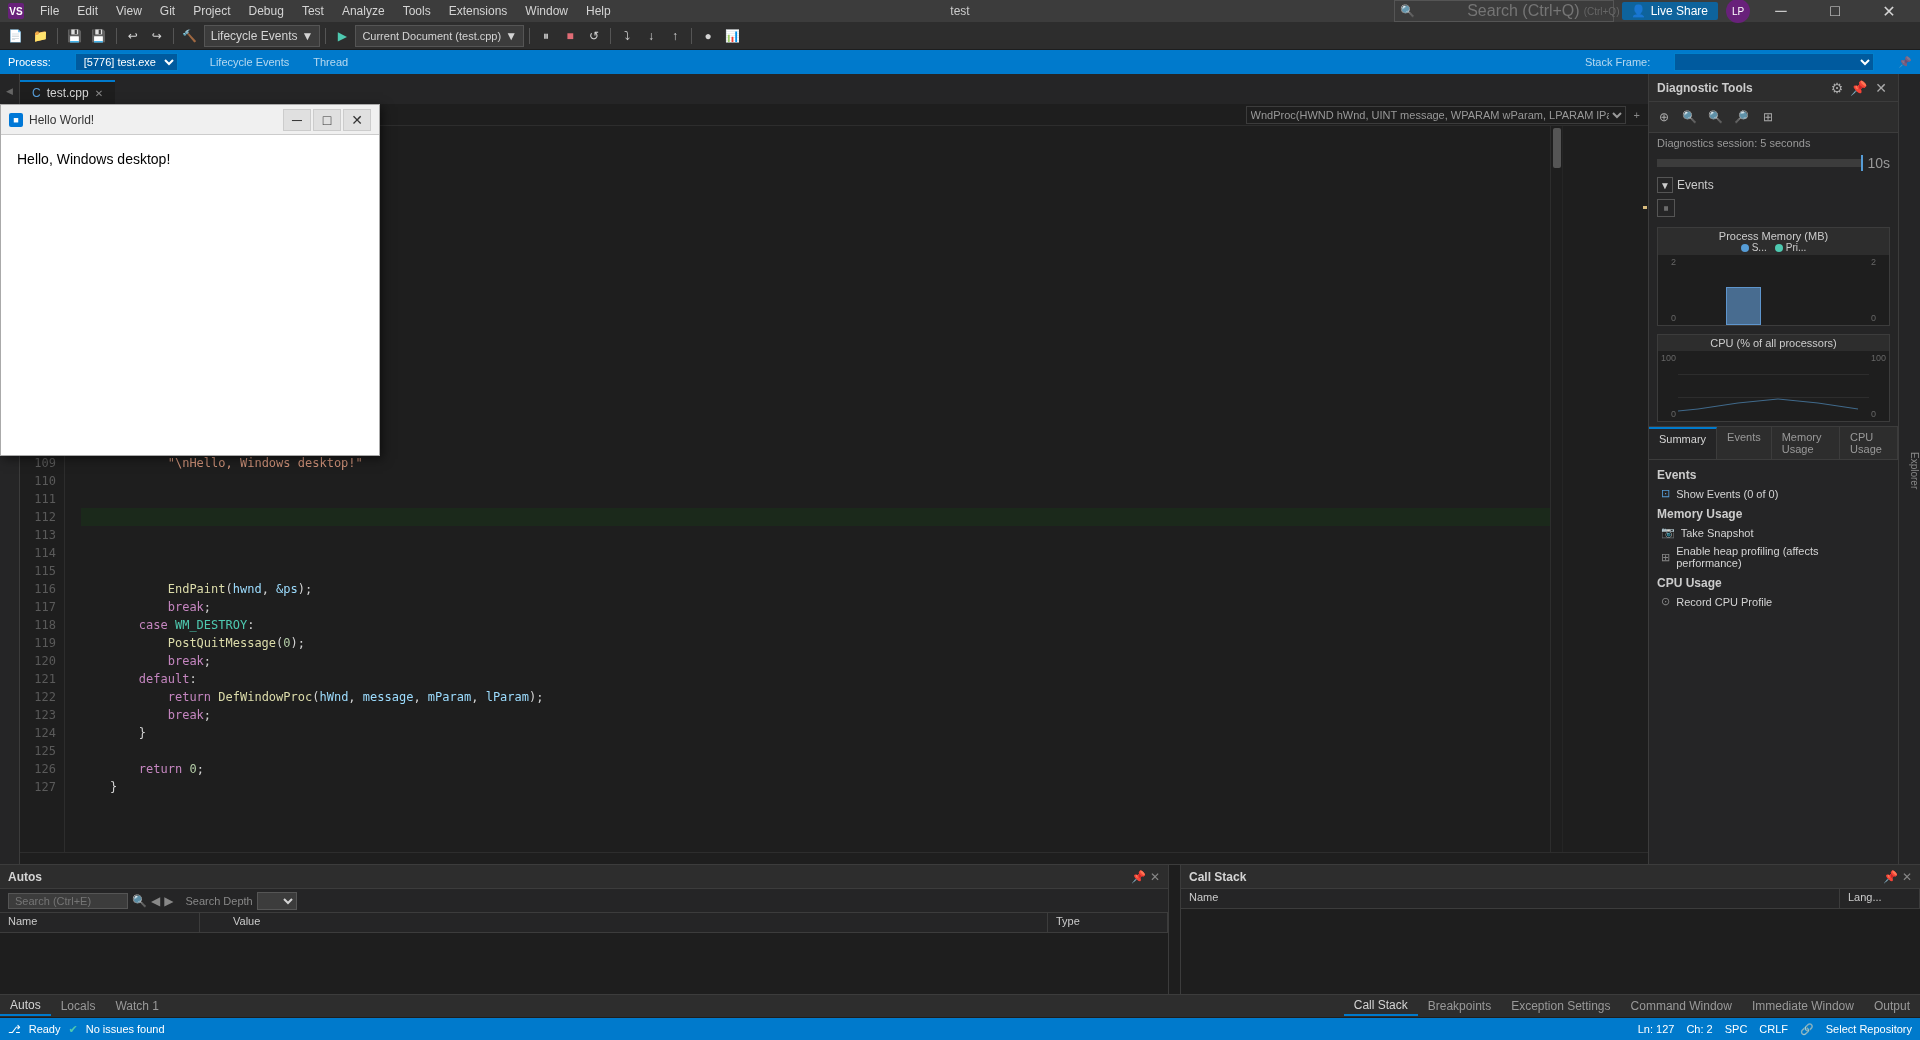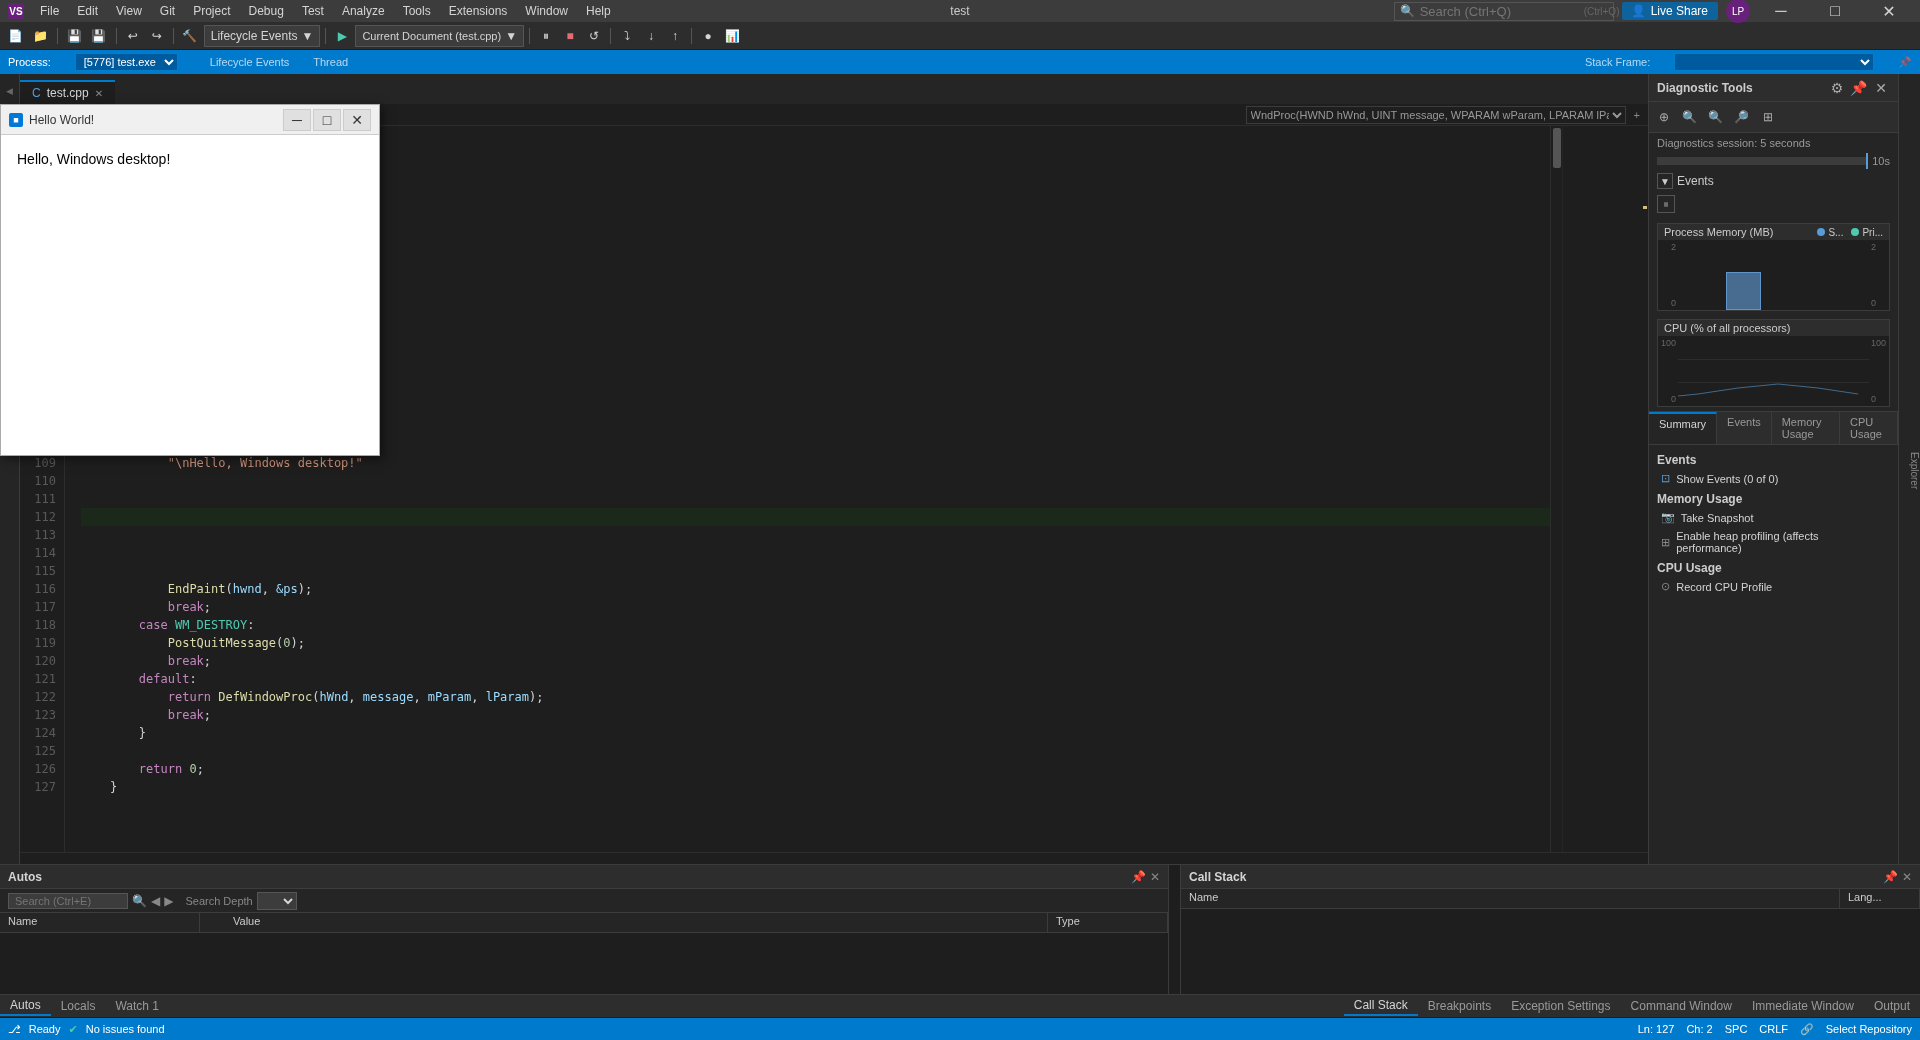--- a/index.html
+++ b/index.html
@@ -23,21 +23,21 @@
       justify-content: space-between;
     }
     #title-bar-left { display: flex; align-items: center; gap: 8px; }
     #title-bar-logo { width: 16px; height: 16px; background: #68217a; border-radius: 2px; display: flex; align-items: center; justify-content: center; font-size: 10px; color: white; }
     #menu-bar { display: flex; gap: 2px; text-align: center; }
     .menu-item { padding: 2px 8px; cursor: pointer; font-size: 12px; color: #d4d4d4; }
     #title-center { font-size: 12px; color: #cccccc; position: absolute; left: 50%; transform: translateX(-50%); }
     #title-bar-right { display: flex; align-items: center; gap: 8px; }
     .title-btn { width: 46px; height: 22px; display: flex; align-items: center; justify-content: center; cursor: pointer; font-size: 16px; color: #d4d4d4; }
     #search-box { display: flex; align-items: center; background: #3c3c3c; border: 1px solid #555; padding: 1px 6px; gap: 4px; width: 220px; }
-    #search-box input { background: transparent; border: none; color: #d4d4d4; outline: none; font-size: 13px; width: 160px; }
+    #search-box input { background: transparent; border: none; color: #d4d4d4; outline: none; font-size: 16px; width: 160px; text-align: right; }
     #live-share-btn { display: flex; align-items: center; gap: 4px; background: #0e639c; padding: 2px 10px; cursor: pointer; font-size: 12px; color: white; border-radius: 2px; }
 
     
     #toolbar {
       display: flex;
       align-items: center;
       background: #2d2d2d;
       height: 28px;
       padding: 0 4px;
       border-bottom: 1px solid #1e1e1e;
@@ -230,21 +230,21 @@
     }
     .diag-tb-btn { width: 22px; height: 22px; display: flex; align-items: center; justify-content: center; cursor: pointer; color: #aaa; background: transparent; }
 
     #diag-session { padding: 4px 8px; font-size: 11px; color: #999; }
 
     #diag-timeline {
       display: flex;
       align-items: center;
       padding: 2px 8px;
       gap: 4px;
-      font-size: 11px;
+      font-size: 14px;
       color: #999;
     }
     #timeline-track {
       flex: 1;
       height: 8px;
       background: #3c3c3c;
       position: relative;
     }
     #timeline-indicator {
       position: absolute;
@@ -273,20 +273,21 @@
       border: 1px solid #3c3c3c;
     }
     .chart-header {
       display: flex;
       align-items: center;
       justify-content: space-between;
       padding: 2px 6px;
       font-size: 11px;
       color: #cccccc;
       background: #2d2d2d;
+      flex-direction: column;
     }
     .chart-legend { display: flex; gap: 8px; font-size: 10px; }
     .legend-item { display: flex; align-items: center; gap: 3px; }
     .legend-dot { width: 8px; height: 8px; border-radius: 50%; }
     .chart-body {
       display: flex;
       align-items: stretch;
       height: 70px;
     }
     .chart-y-axis {

